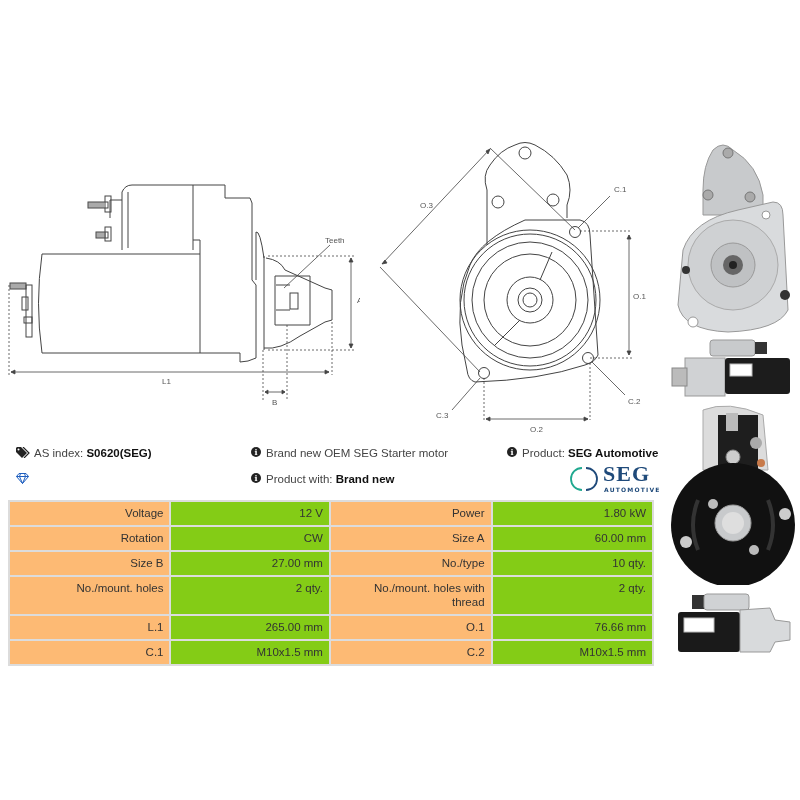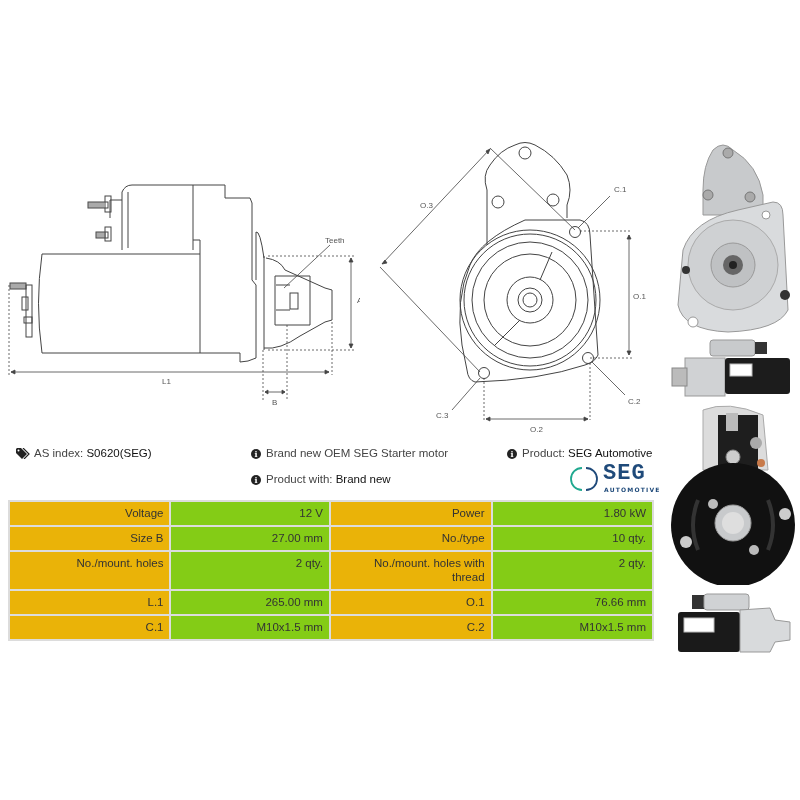--- a/index.html
+++ b/index.html
@@ -1,26 +1,26 @@
 <!DOCTYPE html>
 <html><head>
 <meta charset="utf-8">
 <style>
   html, body { margin:0; padding:0; background:#ffffff; }
   body { width:800px; height:800px; position:relative; overflow:hidden;
          font-family:"Liberation Sans", sans-serif; color:#333; }
   .abs { position:absolute; }
-  .info-line { position:absolute; font-size:11.5px; color:#444; white-space:nowrap; display:flex; align-items:flex-end; }
-  .info-line b { color:#111; font-weight:normal; }
+  .info-line { position:absolute; font-size:11.5px; color:#444; white-space:nowrap; display:flex; align-items:flex-start; }
+  .info-line b { color:#111; font-weight:bold; }
   .info-icon { display:inline-block; width:10px; height:10px; border-radius:50%; background:#222; color:#fff;
                font-size:8px; line-height:10px; text-align:center; font-weight:bold; margin-right:5px; font-family:"DejaVu Serif", serif; }
   .premium { color:#1f5fbf; font-weight:bold; font-size:11.5px;margin-top:30px; }
   table.specs { position:absolute; left:8px; top:500px; width:646px; border-collapse:collapse; font-size:11.5px; color:#333; }
   table.specs td { border:2px solid #dcdcdc; padding:4px 6px 4px 6px; text-align:right; vertical-align:top; height:15px; line-height:14px; }
-  table.specs td.lbl { background:#eab308; }
+  table.specs td.lbl { background:#fdba74; }
   table.specs td.val { background:#84cc16; }
   .photo { position:absolute; }
   .seg-logo { position:absolute; left:570px; top:463px; width:86px; height:32px; }
 </style>
 </head>
 <body>
 
 <svg class="abs" style="left:0;top:170px" width="360" height="240" viewBox="0 0 360 240">
   <g fill="none" stroke="#444" stroke-width="1">
 
@@ -209,39 +209,45 @@
 <div class="info-line" style="left:507px;top:447px">
   <span class="info-icon">i</span>
   <span>Product:</span>&nbsp;<b>SEG Automotive</b>
 </div>
 
 <div class="seg-logo">
   <svg width="86" height="32" viewBox="0 0 86 32" style="position:absolute;left:0;top:0">
     <path d="M12 5 A10 10 0 0 0 12 27" stroke="#1fa88f" stroke-width="1.8" fill="none"></path>
     <path d="M16 5 A10 10 0 0 1 16 27" stroke="#1f4a7a" stroke-width="1.8" fill="none"></path>
   </svg>
-  <span style="position:absolute;left:33px;top:0;font-size:22px;font-weight:bold;color:#1f4a7a;letter-spacing:1px;font-family:Liberation Mono, monospace;line-height:22px;">SEG</span>
+  <span style="position:absolute;left:33px;top:0;font-size:22px;font-weight:bold;color:#1f4a7a;letter-spacing:1px;font-family:Liberation Serif, serif;line-height:22px;">SEG</span>
   <span style="position:absolute;left:34px;top:23px;font-size:6px;font-weight:bold;color:#1f4a7a;letter-spacing:1.2px;font-family:'DejaVu Sans',sans-serif;">AUTOMOTIVE</span>
 </div>
 
 <table class="specs">
   <colgroup>
     <col style="width:162px">
       <col style="width:160px">
       <col style="width:162px">
       <col style="width:162px">
   </colgroup>
   <tbody>
       <tr>
     <td class="lbl">Voltage</td>
     <td class="val">12 V</td>
     <td class="lbl">Power</td>
     <td class="val">1.80 kW</td>
   </tr>
   <tr>
+    <td class="lbl">Rotation</td>
+    <td class="val">CW</td>
+    <td class="lbl">Size A</td>
+    <td class="val">60.00 mm</td>
+  </tr>
+  <tr>
     <td class="lbl">Size B</td>
     <td class="val">27.00 mm</td>
     <td class="lbl">No./type</td>
     <td class="val">10 qty.</td>
   </tr>
   <tr>
     <td class="lbl" style="height:29px">No./mount. holes</td>
     <td class="val">2 qty.</td>
     <td class="lbl" style="padding-left:30px">No./mount. holes with thread</td>
     <td class="val">2 qty.</td>

